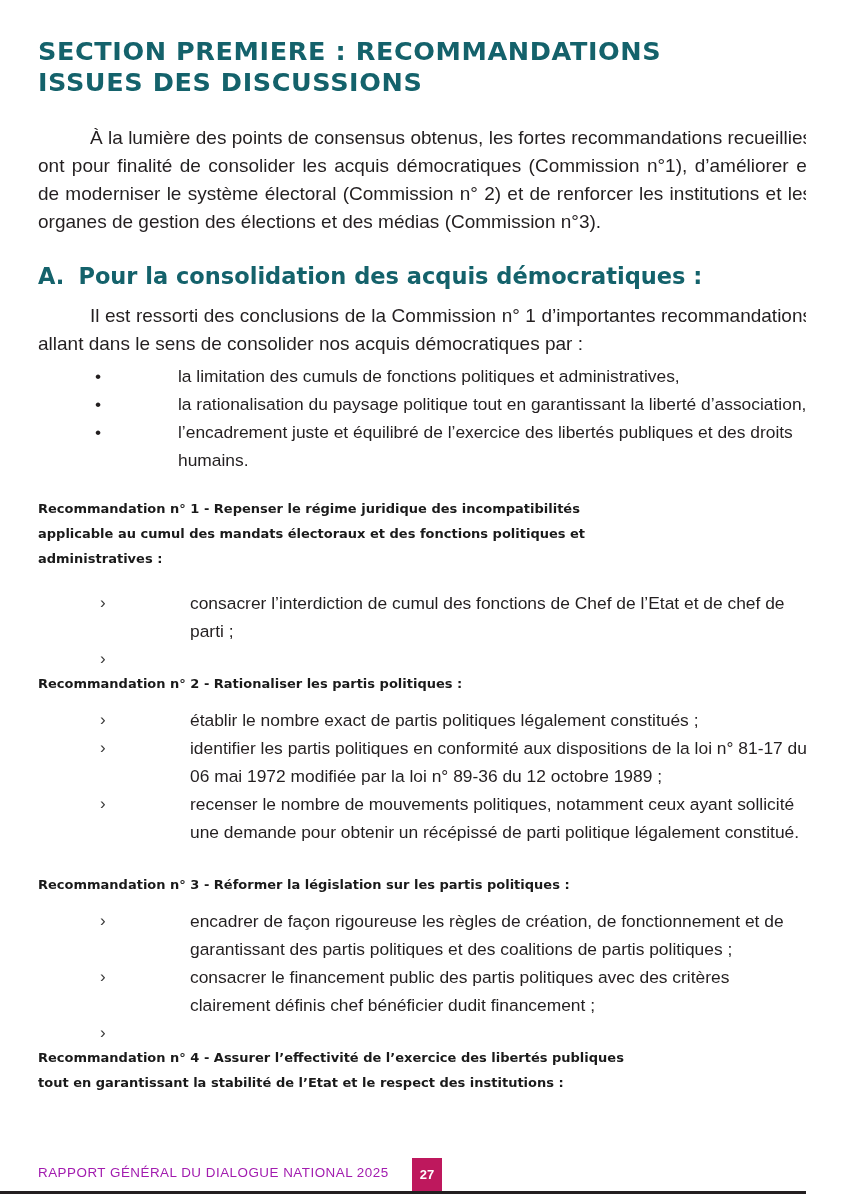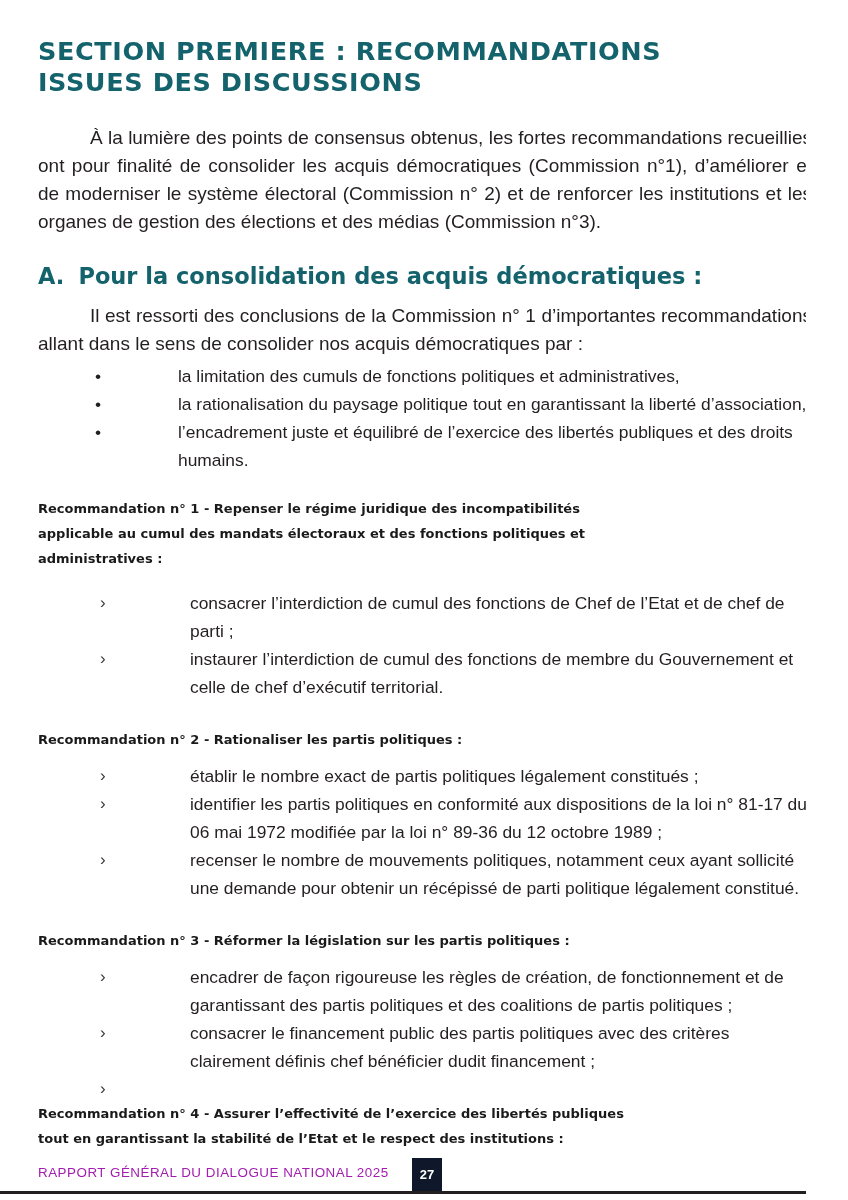--- a/index.html
+++ b/index.html
@@ -139,21 +139,21 @@
     color: #a21caf;
     text-transform: uppercase;
     font-family: "Liberation Sans", sans-serif;
   }
   .page-badge {
     position: absolute;
     left: 412px;
     bottom: 9px;
     width: 30px;
     height: 33px;
-    background: #0f172a;
+    background: #be185d;
     color: #ffffff;
     font-size: 13px;
     font-weight: bold;
     display: flex;
     align-items: center;
     justify-content: center;
     font-family: "Liberation Sans", sans-serif;
   }
   .footer-rule {
     position: absolute;
@@ -205,21 +205,20 @@
 applicable au cumul des mandats électoraux et des fonctions politiques et
 administratives :</div>
     <div class="gap-18"></div>
     <ul class="chev-list">
       <li>
         <span class="marker">›</span>
         <span>consacrer l’interdiction de cumul des fonctions de Chef de l’Etat et de chef de parti ;</span>
       </li>
       <li>
         <span class="marker">›</span>
-        <span>instaurer l’interdiction de cumul des fonctions de membre du Gouvernement et celle de chef d’exécutif territorial.</span>
       </li>
     </ul>
 
     <div class="gap-26"></div>
 
     <div class="rec-heading">Recommandation n° 2 - Rationaliser les partis politiques :</div>
     <div class="gap-10"></div>
     <ul class="chev-list">
       <li>
         <span class="marker">›</span>

